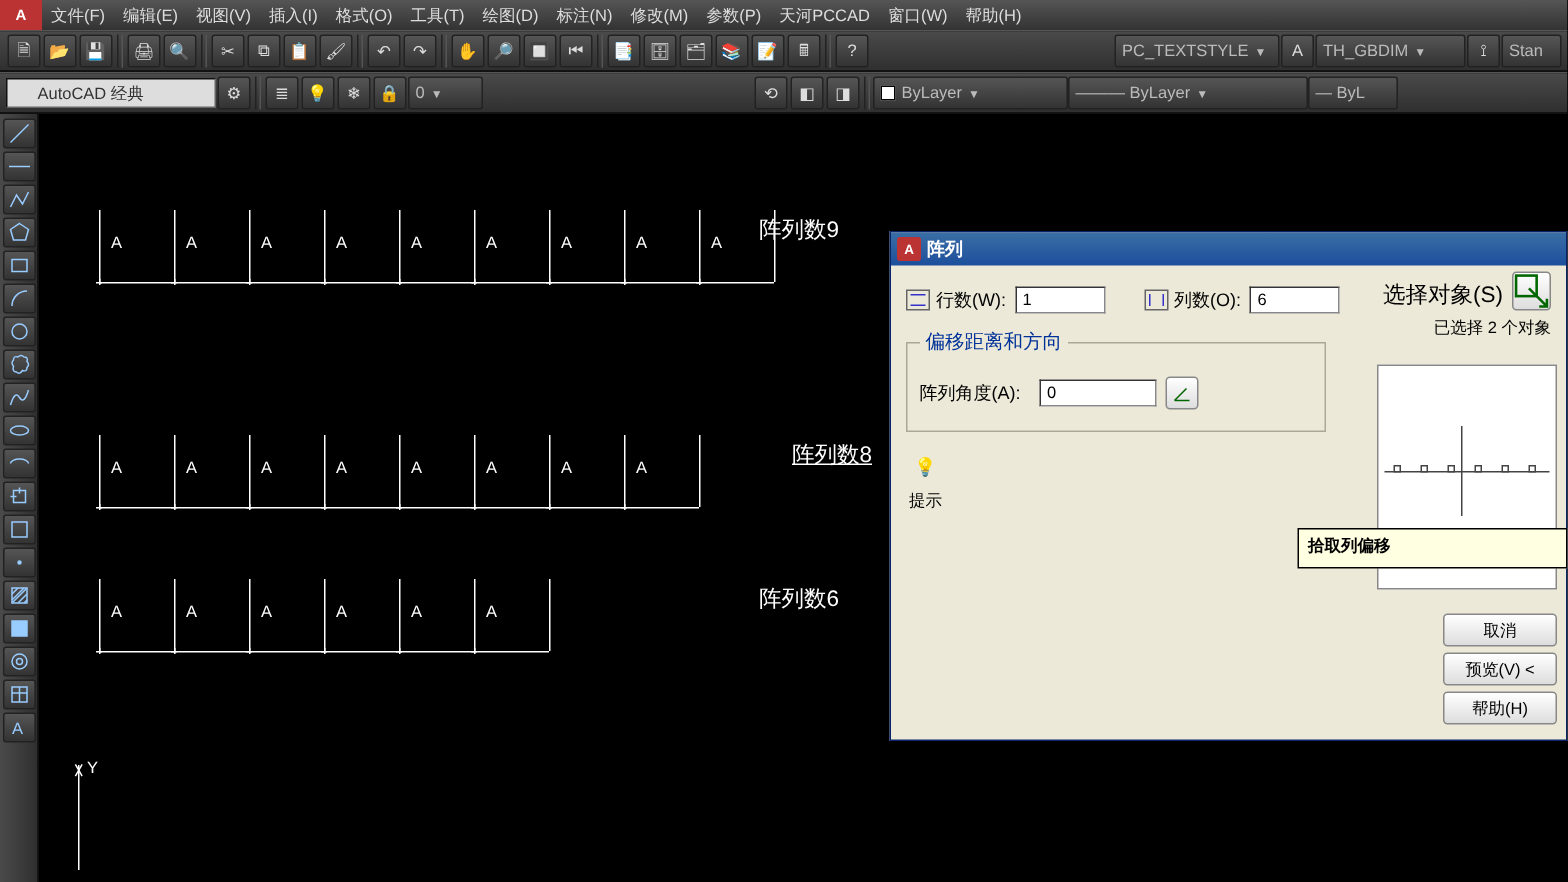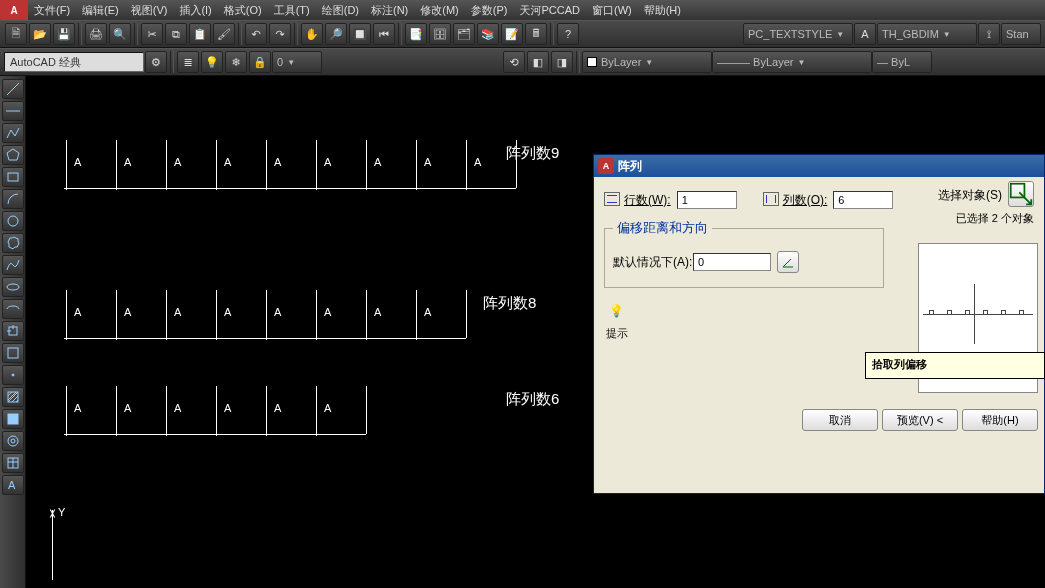--- a/index.html
+++ b/index.html
@@ -9,21 +9,21 @@
 .menubar { height: 20px; background: linear-gradient(#555,#333); display: flex; align-items: center; font-size: 11px; color: #ddd; }
 .app-icon { width: 28px; height: 20px; background: #b33; display: flex; align-items: center; justify-content: center; color: #fff; font-weight: bold; font-size: 10px; }
 .menuitem { padding: 0 6px; cursor: default; }
 
 
 .toolbar-row { height: 28px; background: linear-gradient(#4a4a4a,#2f2f2f); border-top: 1px solid #555; border-bottom: 1px solid #111; display: flex; align-items: center; padding: 0 4px; font-size: 11px; color: #ccc; }
 .tbtn { width: 22px; height: 22px; margin: 0 1px; background: linear-gradient(#555,#333); border: 1px solid #222; border-radius: 2px; display: flex; align-items: center; justify-content: center; font-size: 11px; color: #ddd; }
 .tsep { width: 4px; height: 22px; border-left: 1px solid #222; border-right: 1px solid #555; margin: 0 2px; }
 .tdrop { display: flex; align-items: center; height: 22px; background: linear-gradient(#555,#333); border: 1px solid #222; border-radius: 2px; padding: 0 4px; font-size: 11px; color: #bbb; }
 .tdrop .arrow { margin-left: 4px; font-size: 8px; }
-.tinput { height: 20px; background: #ddd; border: 1px inset #666; padding: 0 5px; font-size: 11px; color: #333; display: flex; align-items: center; }
+.tinput { height: 20px; background: #ddd; border: 1px inset #666; padding: 0 20px; font-size: 11px; color: #333; display: flex; align-items: center; }
 
 
 .tool-palette { position: absolute; left: 0; top: 76px; width: 26px; bottom: 0; background: linear-gradient(90deg,#4a4a4a,#2f2f2f); border-right: 1px solid #111; display: flex; flex-direction: column; align-items: center; padding-top: 2px; }
 .ptool { width: 22px; height: 20px; margin: 1px 0; background: linear-gradient(#555,#333); border: 1px solid #222; border-radius: 2px; display: flex; align-items: center; justify-content: center; }
 .ptool svg { width: 14px; height: 14px; stroke: #9cf; fill: none; }
 
 
 .canvas { position: absolute; left: 26px; right: 0; top: 76px; bottom: 0; background: #000; color: #fff; font-family: SimSun, serif; }
 .array-line { position: absolute; height: 1px; background: #fff; }
 .tick { position: absolute; width: 1px; background: #fff; }
@@ -44,21 +44,21 @@
 .dlg-title { height: 22px; background: linear-gradient(#3a6ea5,#1c4f9c); color: #fff; display: flex; align-items: center; padding: 0 4px; font-weight: bold; }
 .dlg-title .ticon { width:16px; height:16px; background:#b33; margin-right:4px; border-radius:2px; display:flex;align-items:center;justify-content:center;font-size:9px; }
 .dlg-body { position: relative; padding: 8px 10px; }
 .radio-row { display: flex; align-items: center; gap: 60px; margin: 4px 0 10px 4px; }
 .radio { display: flex; align-items: center; gap: 4px; }
 .radio .dot { width:12px; height:12px; border:1px solid #666; border-radius:50%; display:flex; align-items:center; justify-content:center; }
 .radio.sel .dot::after { content:""; width:6px; height:6px; background:#2a2; border-radius:50%; }
 .pick-btn { position:absolute; right:10px; top:4px; width:26px; height:26px; background:linear-gradient(#fff,#ddd); border:1px solid #888; border-radius:3px; display:flex; align-items:center; justify-content:center; font-size:11px; color:#060; }
 .sel-label { position:absolute; right:10px; top:34px; font-size:11px; }
 .rowcol { display:flex; align-items:center; gap:6px; margin:6px 0 10px 0; }
-.rowcol .lbl { display:flex; align-items:flex-start; gap:4px;text-decoration:underline; }
+.rowcol .lbl { display:flex; align-items:center; gap:4px; }
 .rowcol input { width:60px; height:18px; border:1px inset #888; padding:0 4px; font-size:11px; }
 .rowcol .icon { width:16px; height:14px; border:1px solid #666; display:inline-block; position:relative; }
 .rowcol .icon.rows::before { content:""; position:absolute; inset:2px; border-top:1px solid #33c; border-bottom:1px solid #33c; }
 .rowcol .icon.cols::before { content:""; position:absolute; inset:2px; border-left:1px solid #33c; border-right:1px solid #33c; }
 .fieldset { border:1px solid #aca899; margin-top:6px; padding:8px; width:280px; }
 .fieldset legend { font-size:13px; padding:0 4px; color:#003399; }
 .frow { display:flex; align-items:center; margin:6px 0; }
 .frow .flabel { width:80px; }
 .frow input { width:78px; height:18px; border:1px inset #888; padding:0 4px; font-size:11px; text-align:left; }
 .small-btn { width:22px; height:22px; background:linear-gradient(#fff,#ddd); border:1px solid #888; border-radius:3px; margin-left:6px; display:flex; align-items:center; justify-content:center; }
@@ -71,21 +71,21 @@
 
 .preview { position:absolute; right:6px; top:66px; width:120px; height:150px; border:1px solid #888; background:#fff; }
 .preview .pline { position:absolute; background:#444; }
 .preview .pbox { position:absolute; width:5px; height:5px; border:1px solid #444; }
 
 
 .tooltip { position:absolute; right:0; top:352px; width:180px; background:#ffffe1; border:1px solid #000; padding:4px 6px; font-size:11px; line-height:14px; }
 .tooltip .tt-title { font-weight:bold; margin-bottom:3px; }
 
 
-.side-btns { position:absolute; right:6px; top:232px; display:flex; gap:4px; }
+.side-btns { position:absolute; right:6px; top:232px; display:flex; flex-direction:column; gap:4px; }
 .side-btns button { width:76px; height:22px; background:linear-gradient(#fff,#ddd); border:1px solid #888; border-radius:3px; font-size:11px; }
 
 </style>
 </head>
 <body>
 
 <div class="menubar">
   <div class="app-icon">A</div>
   <div id="menu-items" style="display:flex">
       <div class="menuitem">文件(F)</div>
@@ -330,21 +330,21 @@
       <div class="tick" style="left: 290px; top: 214px; height: 48px;"></div>
       <div class="tick-cross" style="left: 288px; top: 260px;"></div>
       <div class="array-label" style="left: 298px; top: 230px;">A</div>
       <div class="tick" style="left: 340px; top: 214px; height: 48px;"></div>
       <div class="tick-cross" style="left: 338px; top: 260px;"></div>
       <div class="array-label" style="left: 348px; top: 230px;">A</div>
       <div class="tick" style="left: 390px; top: 214px; height: 48px;"></div>
       <div class="tick-cross" style="left: 388px; top: 260px;"></div>
       <div class="array-label" style="left: 398px; top: 230px;">A</div>
       <div class="tick" style="left: 440px; top: 214px; height: 48px;"></div>
-      <div class="row-label" style="left: 457px; top: 218px;">阵列数8</div>
+      <div class="row-label" style="left: 502px; top: 218px; text-decoration: underline;">阵列数8</div>
       <div class="array-line" style="left: 40px; top: 358px; width: 300px;"></div>
       <div class="tick" style="left: 40px; top: 310px; height: 48px;"></div>
       <div class="tick-cross" style="left: 38px; top: 356px;"></div>
       <div class="array-label" style="left: 48px; top: 326px;">A</div>
       <div class="tick" style="left: 90px; top: 310px; height: 48px;"></div>
       <div class="tick-cross" style="left: 88px; top: 356px;"></div>
       <div class="array-label" style="left: 98px; top: 326px;">A</div>
       <div class="tick" style="left: 140px; top: 310px; height: 48px;"></div>
       <div class="tick-cross" style="left: 138px; top: 356px;"></div>
       <div class="array-label" style="left: 148px; top: 326px;">A</div>
@@ -373,41 +373,41 @@
     <div class="ticon">A</div>
     <span>阵列</span>
   </div>
   <div class="dlg-body">
     <div class="pick-btn">
       <svg viewBox="0 0 14 14">
           <rect x="1" y="1" width="8" height="8" fill="none" stroke="#060"></rect>
           <path d="M6 6L13 13M10 13H13V10" stroke="#060" fill="none"></path>
         </svg>
     </div>
-    <div style="position:absolute; right:42px; top:10px; font-size:12px">选择对象(S)</div>
+    <div style="position:absolute; right:42px; top:10px; font-size:15px">选择对象(S)</div>
     <div class="sel-label">已选择 2 个对象</div>
 
     <div class="rowcol">
       <span class="lbl">
           <span class="icon rows"></span>
           <span>行数(W):</span>
         </span>
       <input value="1" style="">
       <span style="width:14px"></span>
       <span class="lbl">
           <span class="icon cols"></span>
           <span>列数(O):</span>
         </span>
       <input value="6" style="">
     </div>
 
     <fieldset class="fieldset">
       <legend>偏移距离和方向</legend>
       <div class="frow">
-        <span class="flabel">默认情况下(A):</span>
+        <span class="flabel">阵列角度(A):</span>
         <input value="0" style="">
         <div class="small-btn">
             <svg viewBox="0 0 14 14">
               <path d="M2 12H12 M2 12L10 4" stroke="#060" fill="none"></path>
             </svg>
           </div>
       </div>
     </fieldset>
 
     <div class="hint-row">

